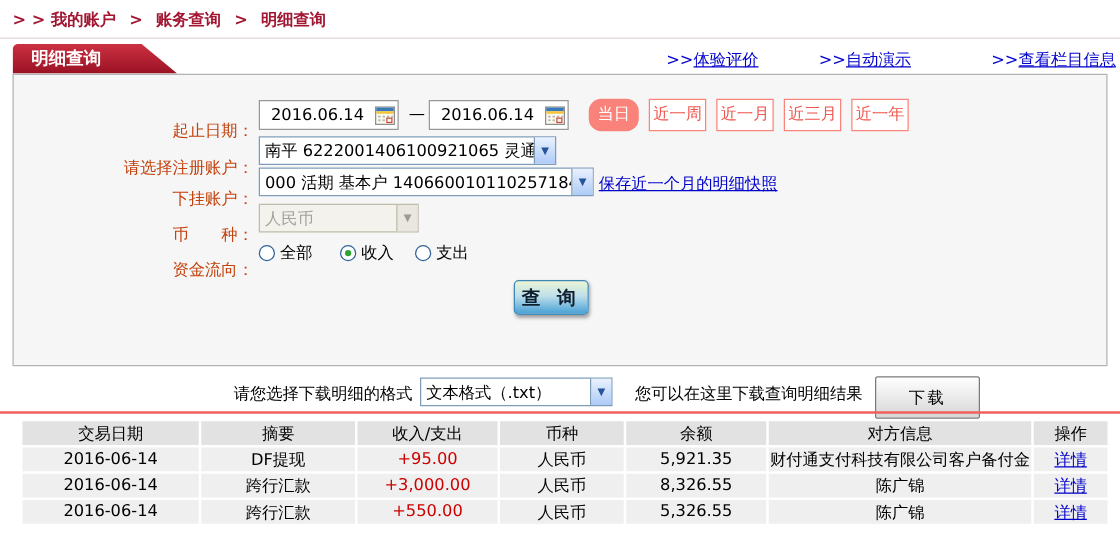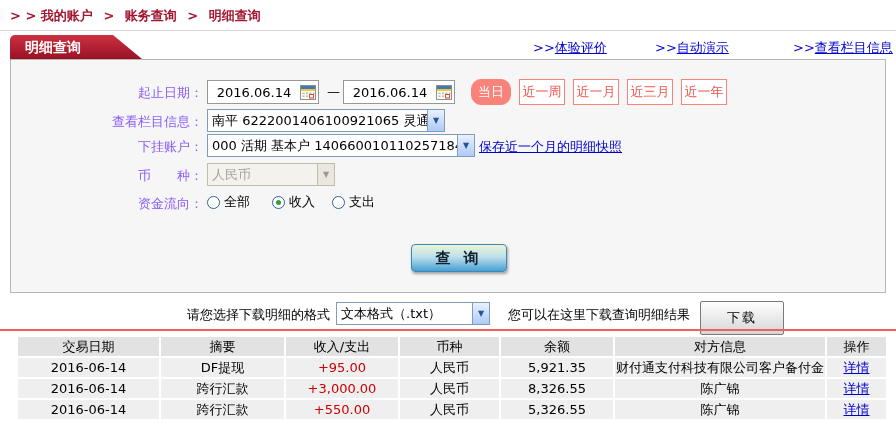--- a/index.html
+++ b/index.html
@@ -22,21 +22,21 @@
     line-height:24px; padding-left:15px; cursor:pointer; }
 
   
   .hlink { position:absolute; top:39px; font-size:13px; color:var(--link_blue,#0000cc); cursor:pointer; }
   .hlink .lbl { text-decoration:underline; }
   .hl1 { left:533px; } .hl2 { left:655px; } .hl3 { left:793px; }
 
   
   .panel { position:absolute; top:59px; left:10px; width:876px; height:234px;
     background:#f6f6f6; border:1px solid #b5b5b5; }
-  .flabel { position:absolute; left:0; width:192px; text-align:right; font-size:13px; color:#8b5cf6; }
+  .flabel { position:absolute; left:0; width:192px; text-align:right; font-size:13px; color:#c2410c;margin-top:12px; }
 
   .datebox { position:absolute; width:112px; height:24px; background:#fff;
     border:1px solid #989898; display:flex; align-items:center; cursor:pointer; }
   .datebox .dtext { flex:1; text-align:center; font-size:13px; }
   .datebox svg { margin-right:2px; }
   .dash { position:absolute; font-size:13px; }
 
   .range-btn { position:absolute; height:26px; line-height:24px; text-align:center;
     font-size:13px; cursor:pointer; border:1px solid var(--salmon,#f9837a);
     background:#fff; color:var(--salmon_text,#ef564d); }
@@ -54,21 +54,21 @@
 
   .snap-link { position:absolute; font-size:13px; color:var(--link_blue,#0000cc);
     text-decoration:underline; cursor:pointer; }
 
   .radio-opt { position:absolute; display:flex; align-items:center; font-size:13px; cursor:pointer; }
   .radio { width:13px; height:13px; border-radius:50%; border:1px solid #31639c;
     background:#fff; margin-right:4px; position:relative; }
   .radio.checked::after { content:""; position:absolute; left:3px; top:3px; width:5px;
     height:5px; border-radius:50%; background:#2ea52e; }
 
-  .query-btn { position:absolute; left:400px; top:184px; width:96px; height:28px;
+  .query-btn { position:absolute; left:400px; top:164px; width:60px; height:28px;
     border:1px solid #3f87b5; border-radius:4px; font-size:15px; font-weight:bold;
     letter-spacing:4px; color:#102030; cursor:pointer;
     background:linear-gradient(180deg,#eaf4d4 0%,#bfe0ea 45%,#47a0d4 100%);
     box-shadow:1px 2px 3px rgba(0,0,0,.35); font-family:inherit; }
 
   
   .dl-label { position:absolute; font-size:13px; }
   .fmt-label { left:130px; top:306px; width:200px; text-align:right; }
   .res-label { left:508px; top:306px; }
   .fmt-select { left:336px; top:302px; width:154px; }
@@ -146,21 +146,21 @@
         </g>
         <rect x="9.5" y="9.5" width="4" height="3.5" fill="none" stroke="#d04a3a"></rect>
       </svg>
     </div>
     <div class="range-btn active" style="left:460px; top:19px; width:40px;border-radius:10px;">当日</div>
     <div class="range-btn" style="left:508px; top:19px; width:46px;">近一周</div>
     <div class="range-btn" style="left:562px; top:19px; width:46px;">近一月</div>
     <div class="range-btn" style="left:616px; top:19px; width:46px;">近三月</div>
     <div class="range-btn" style="left:670px; top:19px; width:46px;">近一年</div>
 
-    <div class="flabel" style="top:53px;">查看栏目信息：</div>
+    <div class="flabel" style="top:53px;">请选择注册账户：</div>
     <div class="selbox" style="left:196px; top:49px; width:238px;">
       <span class="stext">南平 6222001406100921065 灵通卡</span>
       <span class="sarrow">▼</span>
     </div>
 
     <div class="flabel" style="top:78px;">下挂账户：</div>
     <div class="selbox" style="left:196px; top:74px; width:268px;">
       <span class="stext">000 活期 基本户 1406600101102571848</span>
       <span class="sarrow">▼</span>
     </div>

